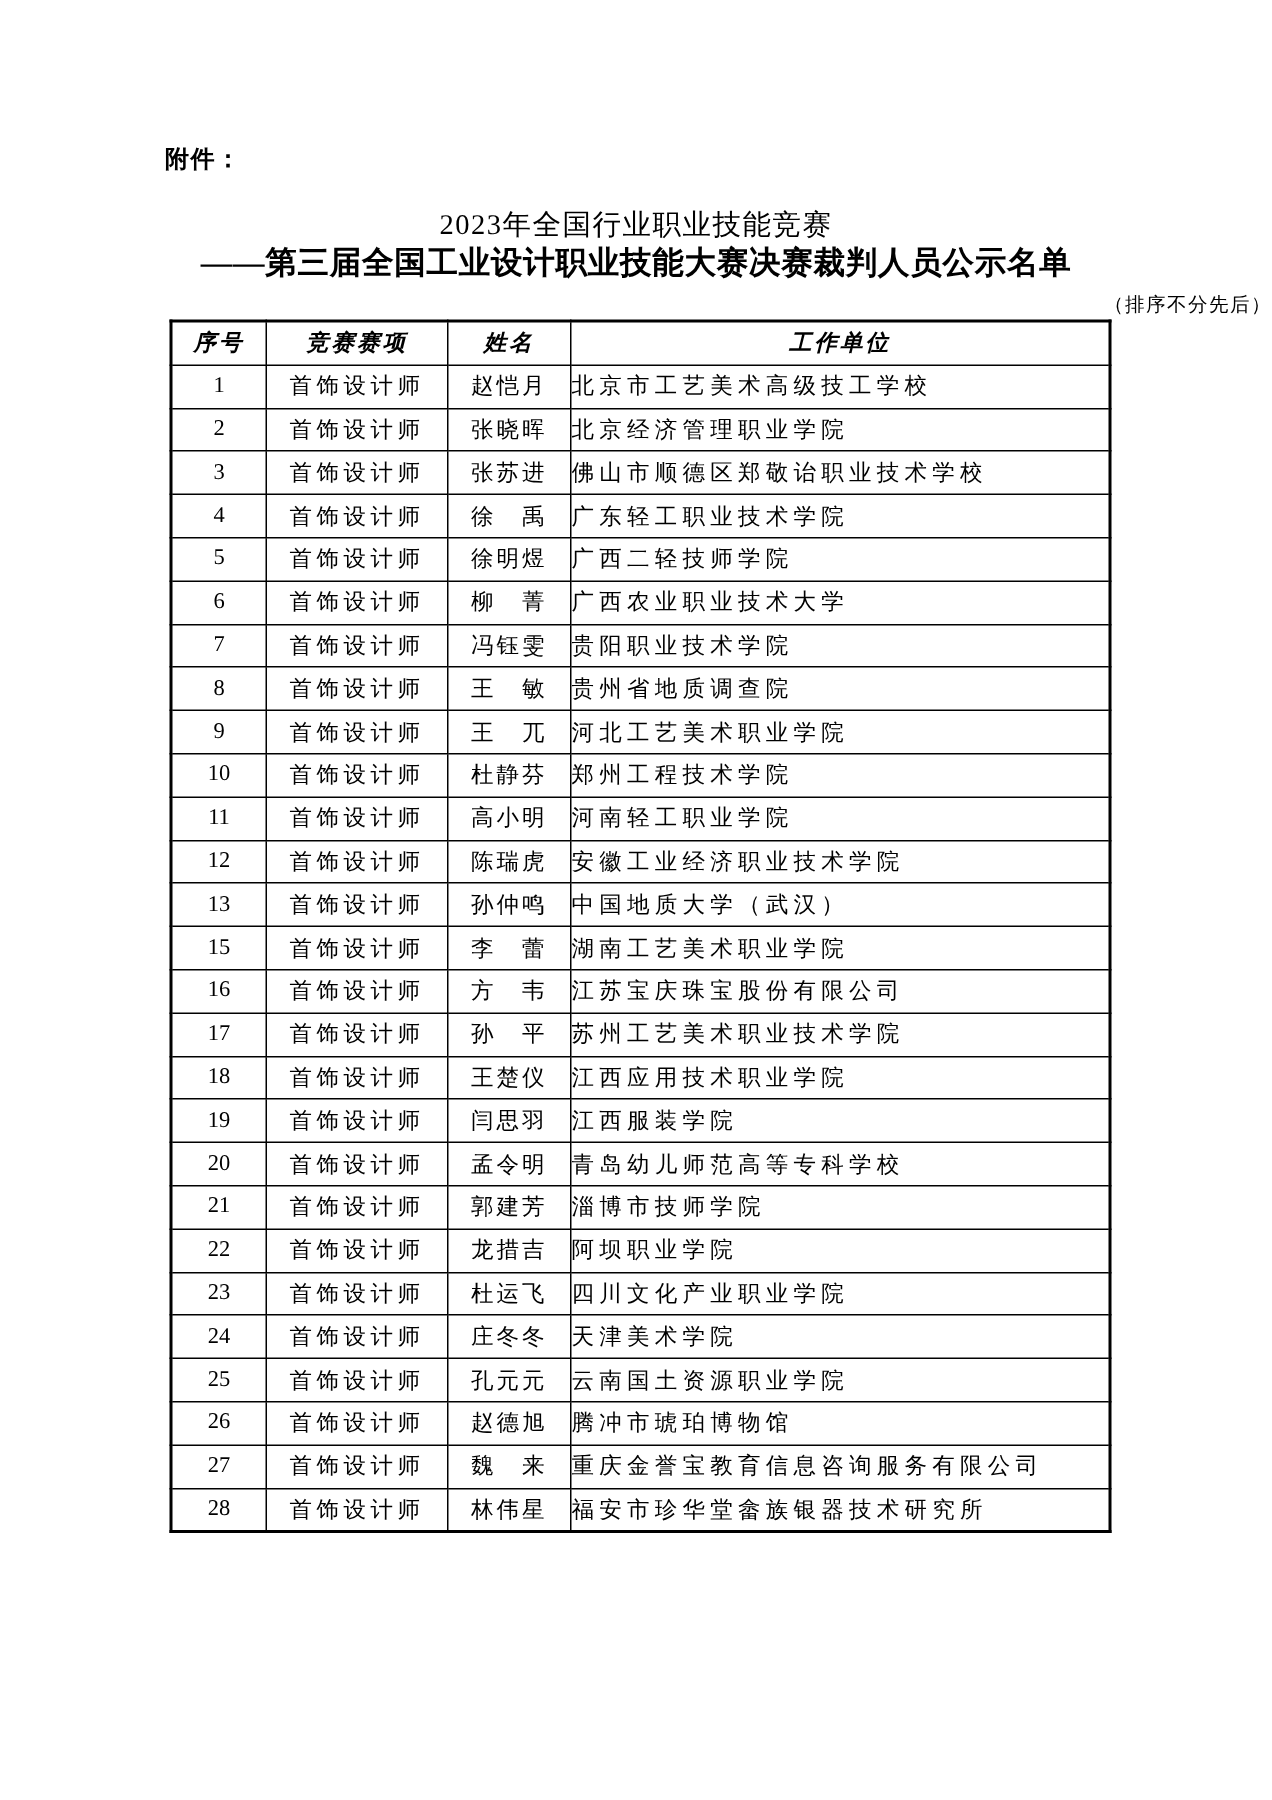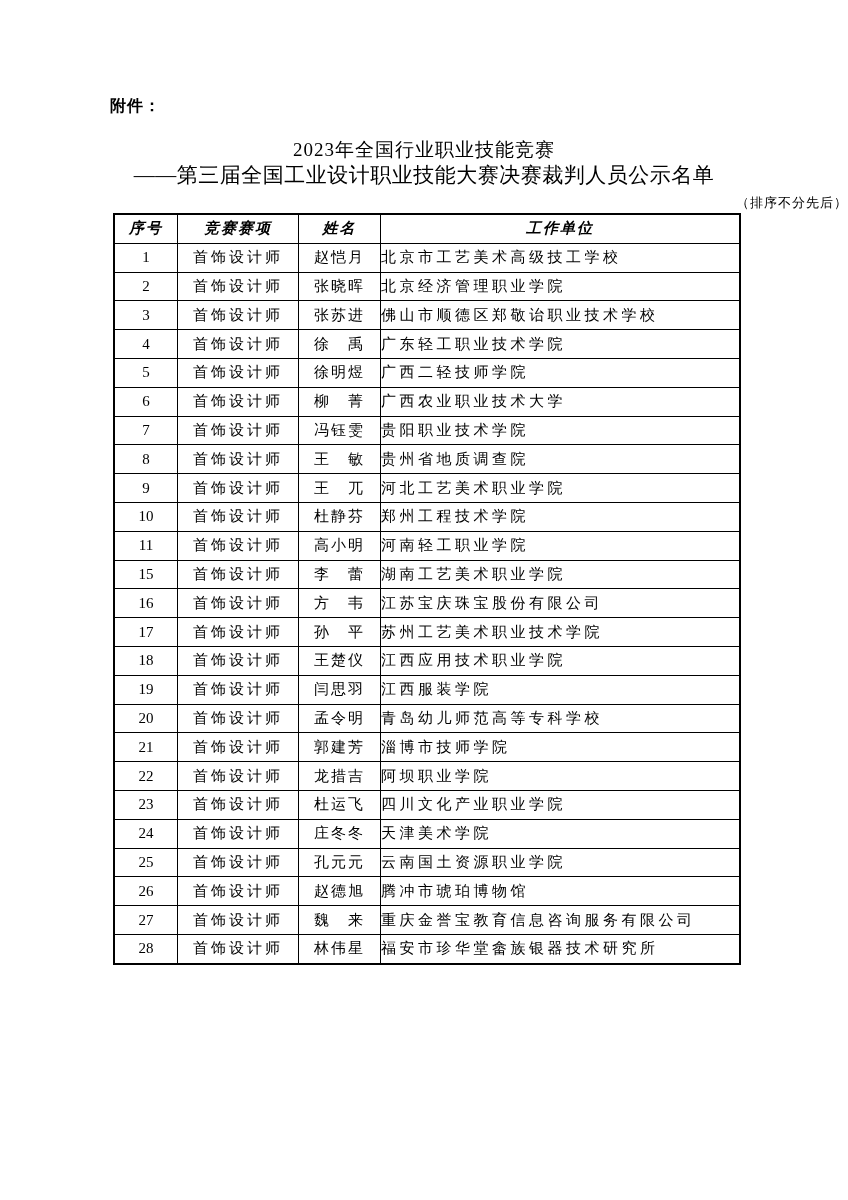--- a/index.html
+++ b/index.html
@@ -33,21 +33,21 @@
     font-weight: normal;
     letter-spacing: 1px;
   }
   .title-line2 {
     position: absolute;
     left: 0;
     top: 161px;
     width: 100%;
     text-align: center;
     font-size: 21px;
-    font-weight: normal;
+    font-weight: bold;
     letter-spacing: 0.5px;
   }
   .sort-note {
     position: absolute;
     left: 0;
     top: 194px;
     width: 100%;
     text-align: right;
     font-size: 13px;
     letter-spacing: 1px;
@@ -163,20 +163,32 @@
         <td class="col-name">杜静芬</td>
         <td class="col-unit">郑州工程技术学院</td>
       </tr>
       <tr>
         <td class="col-no">11</td>
         <td class="col-event">首饰设计师</td>
         <td class="col-name">高小明</td>
         <td class="col-unit">河南轻工职业学院</td>
       </tr>
       <tr>
+        <td class="col-no">12</td>
+        <td class="col-event">首饰设计师</td>
+        <td class="col-name">陈瑞虎</td>
+        <td class="col-unit">安徽工业经济职业技术学院</td>
+      </tr>
+      <tr>
+        <td class="col-no">13</td>
+        <td class="col-event">首饰设计师</td>
+        <td class="col-name">孙仲鸣</td>
+        <td class="col-unit">中国地质大学（武汉）</td>
+      </tr>
+      <tr>
         <td class="col-no">15</td>
         <td class="col-event">首饰设计师</td>
         <td class="col-name">李　蕾</td>
         <td class="col-unit">湖南工艺美术职业学院</td>
       </tr>
       <tr>
         <td class="col-no">16</td>
         <td class="col-event">首饰设计师</td>
         <td class="col-name">方　韦</td>
         <td class="col-unit">江苏宝庆珠宝股份有限公司</td>

